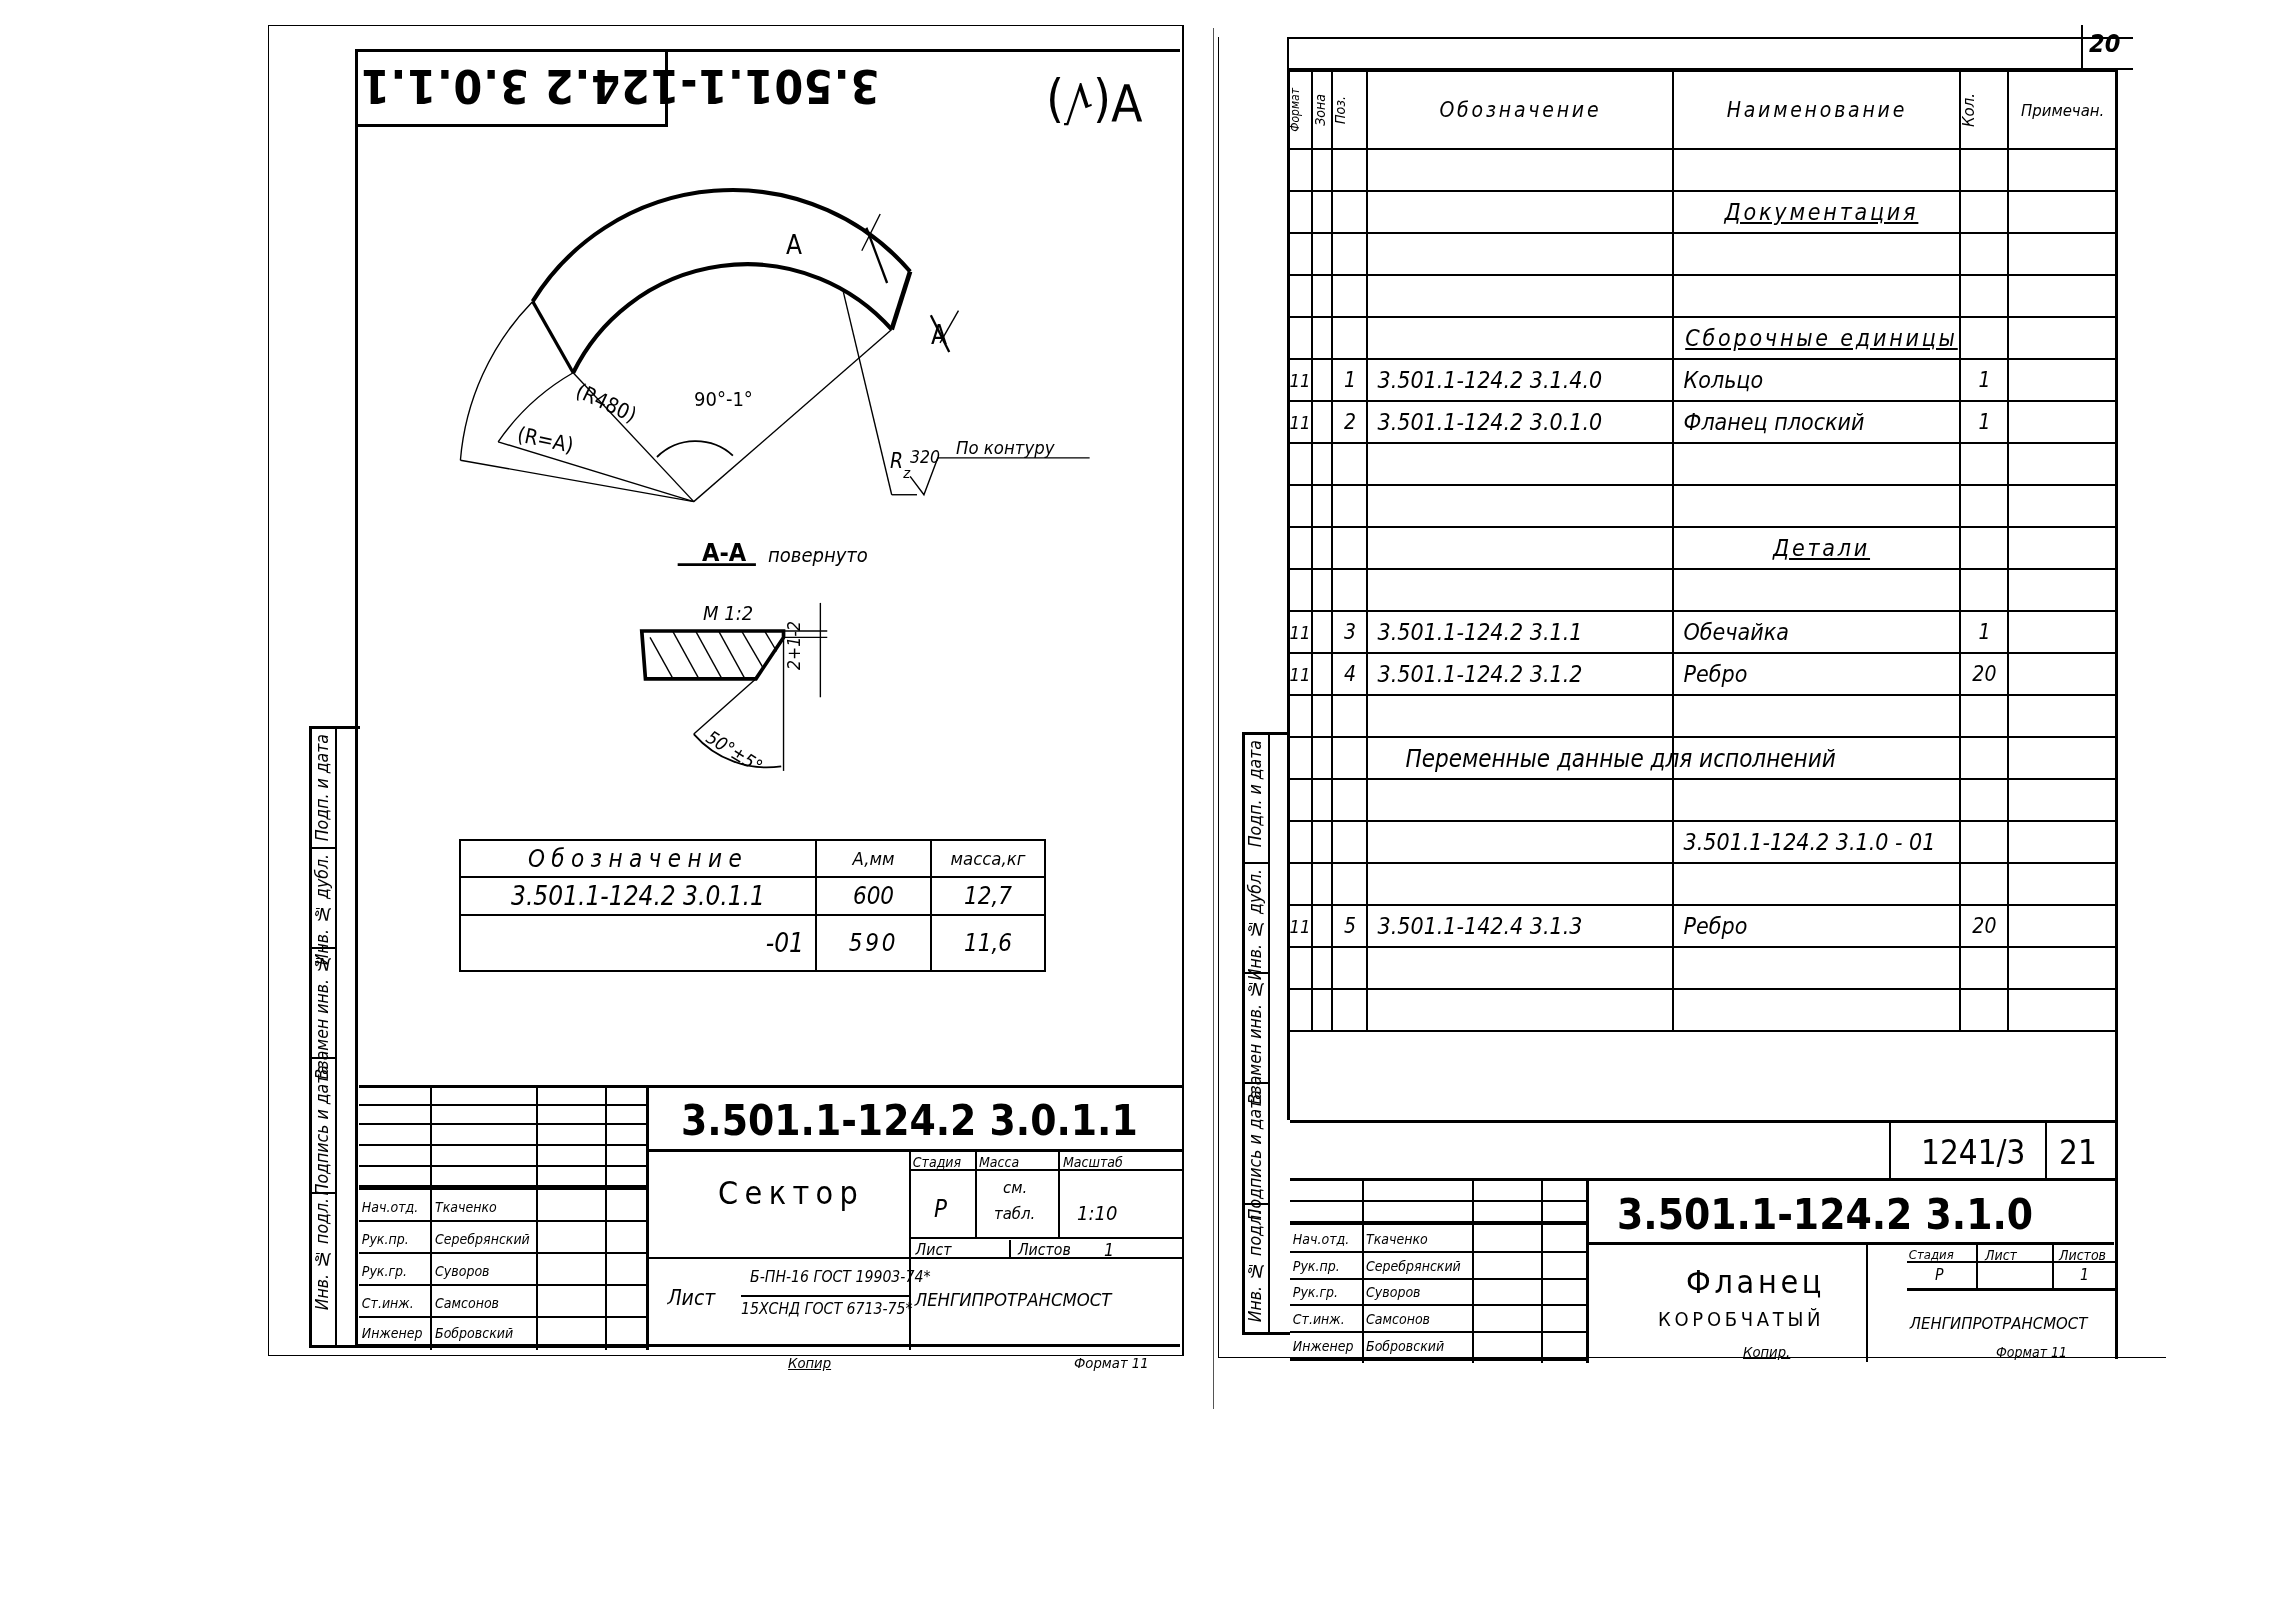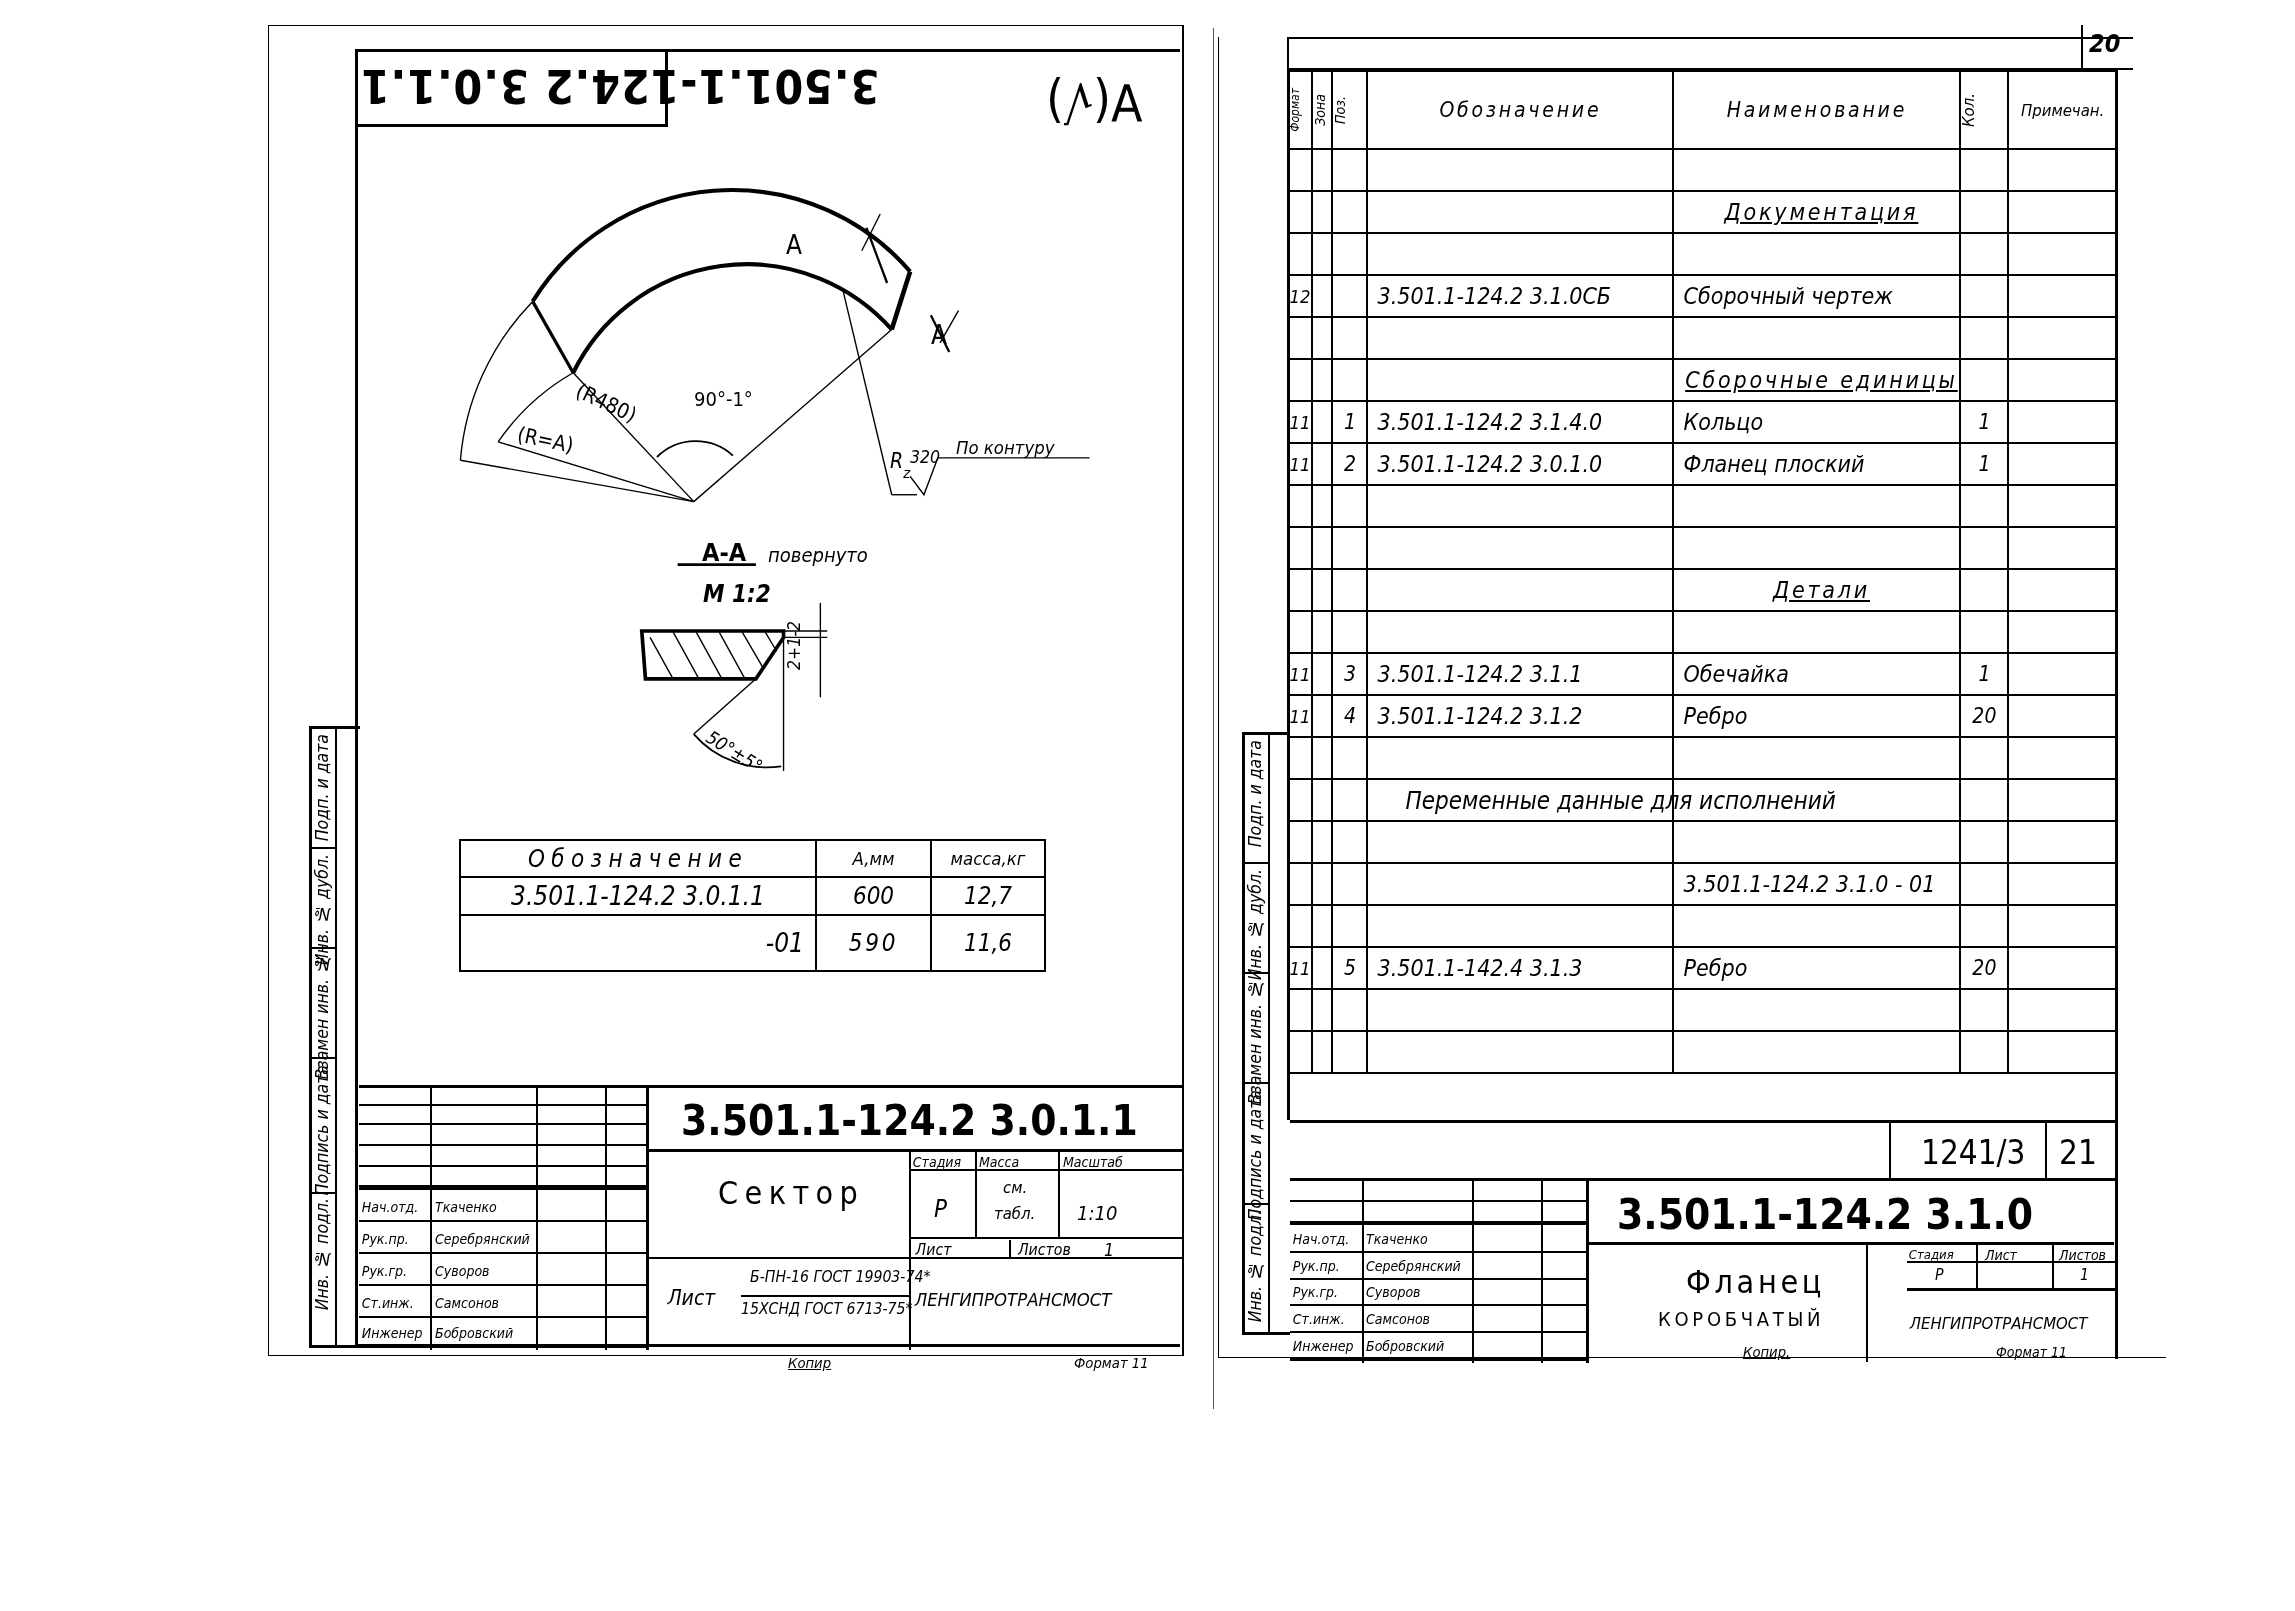--- a/index.html
+++ b/index.html
@@ -78,21 +78,21 @@
   <div class="txt" style="left:663px;top:297px;font-size:26px;font-style:normal;">A</div>
   <div class="txt" style="left:306px;top:368px;font-size:21px;font-style:normal;transform:rotate(25deg);">(R480)</div>
   <div class="txt" style="left:249px;top:405px;font-size:21px;font-style:normal;transform:rotate(12deg);">(R=A)</div>
   <div class="txt" style="left:426px;top:364px;font-size:20px;font-style:normal;">90°-1°</div>
   <div class="abs" style="left:622px;top:426px;">
     <span class="txt" style="position:relative;font-size:21px;">R</span><span class="txt" style="position:relative;font-size:14.7px;top:10px;">z</span><span class="txt" style="position:relative;font-size:17.5px;top:-5.5px;font-style:italic;">320</span>
   </div>
   <div class="txt" style="left:688px;top:414px;font-size:18.4px;">По контуру</div>
   <div class="txt" style="left:434px;top:515px;font-size:25px;font-style:normal;font-weight:bold;">A-A</div>
   <div class="txt" style="left:500px;top:520px;font-size:20px;">повернуто</div>
-  <div class="txt" style="left:435px;top:557px;font-size:24px;font-weight:bold;">М 1:2</div>
+  <div class="txt" style="left:435px;top:578px;font-size:20px;font-weight:normal;">М 1:2</div>
   <div class="txt" style="left:518px;top:645px;font-size:17.5px;transform:rotate(-90deg);transform-origin:left top;">2+1-2</div>
   <div class="txt" style="left:435px;top:718px;font-size:18.4px;transform:rotate(32deg);">50°±5°</div>
 
   <table class="grid" style="left:191px;top:814px;width:587px;">
     <tbody>
         <tr style="height:37px;">
       <th style="width:354px;font-size:24px;letter-spacing:6.4px;">Обозначение</th>
       <th style="width:113px;font-size:18.4px;">A,мм</th>
       <th style="font-size:18.4px;">масса,кг</th>
     </tr>
@@ -263,29 +263,20 @@
         <tr style="height: 42px;">
           <td style="font-size: 18.4px;"></td>
           <td style="font-size: 21px;"></td>
           <td style="font-size: 21px;"></td>
           <td style="font-size: 23px; text-align: left; padding-left: 9.2px;"></td>
           <td style="font-size: 23px; text-align: left; padding-left: 9.2px;"></td>
           <td style="font-size: 21px;"></td>
           <td style="font-size: 21px;"></td>
         </tr>
         <tr style="height: 42px;">
-          <td style="font-size: 18.4px;">12</td>
-          <td style="font-size: 21px;"></td>
-          <td style="font-size: 21px;"></td>
-          <td style="font-size: 23px; text-align: left; padding-left: 9.2px;">3.501.1-124.2 3.1.0СБ</td>
-          <td style="font-size: 23px; text-align: left; padding-left: 9.2px;">Сборочный чертеж</td>
-          <td style="font-size: 21px;"></td>
-          <td style="font-size: 21px;"></td>
-        </tr>
-        <tr style="height: 42px;">
           <td style="font-size: 18.4px;"></td>
           <td style="font-size: 21px;"></td>
           <td style="font-size: 21px;"></td>
           <td style="font-size: 23px; text-align: left; padding-left: 9.2px;"></td>
           <td style="font-size: 23px; text-align: left; padding-left: 9.2px;"></td>
           <td style="font-size: 21px;"></td>
           <td style="font-size: 21px;"></td>
         </tr>
         <tr style="height: 42px;">
           <td style="font-size: 18.4px;"></td>

